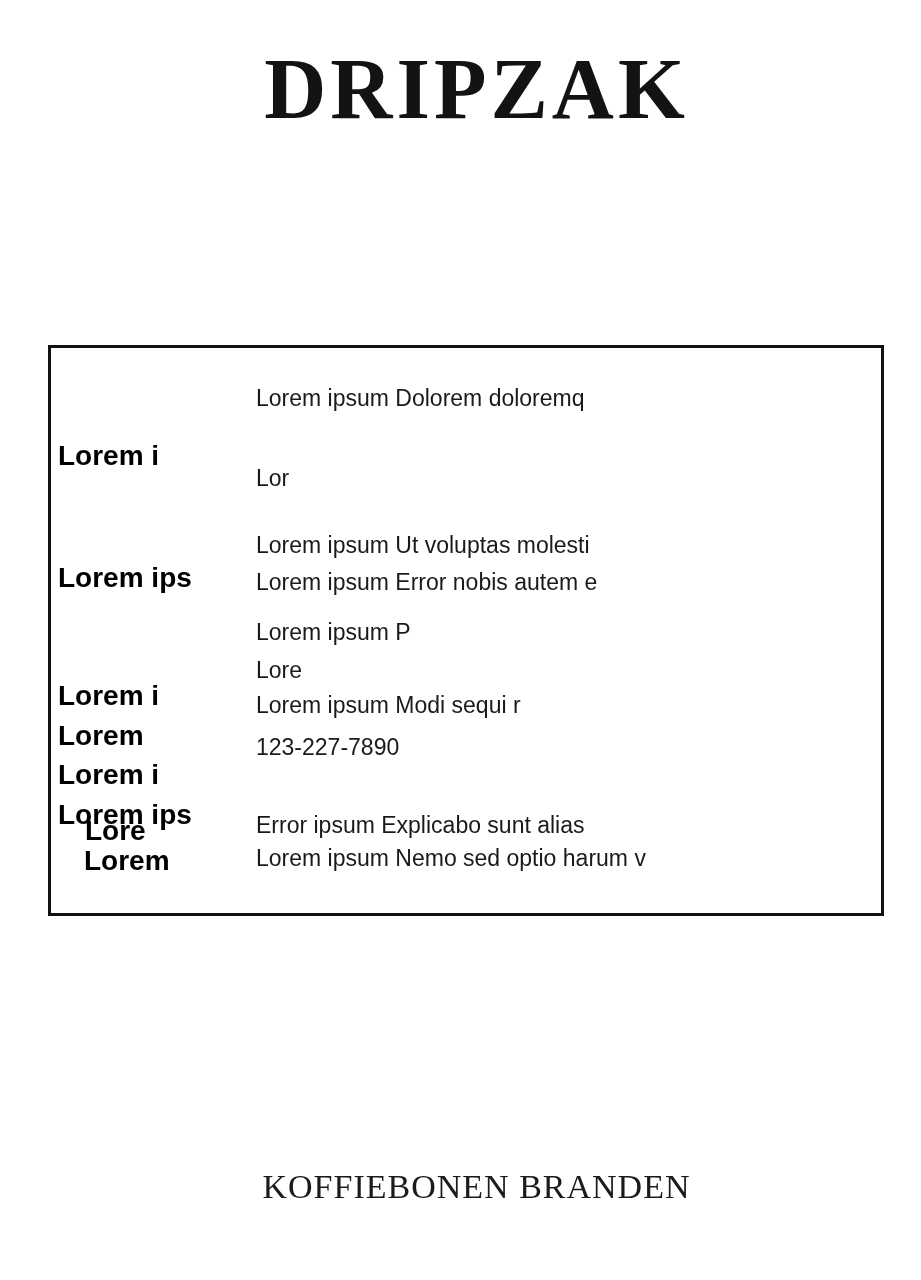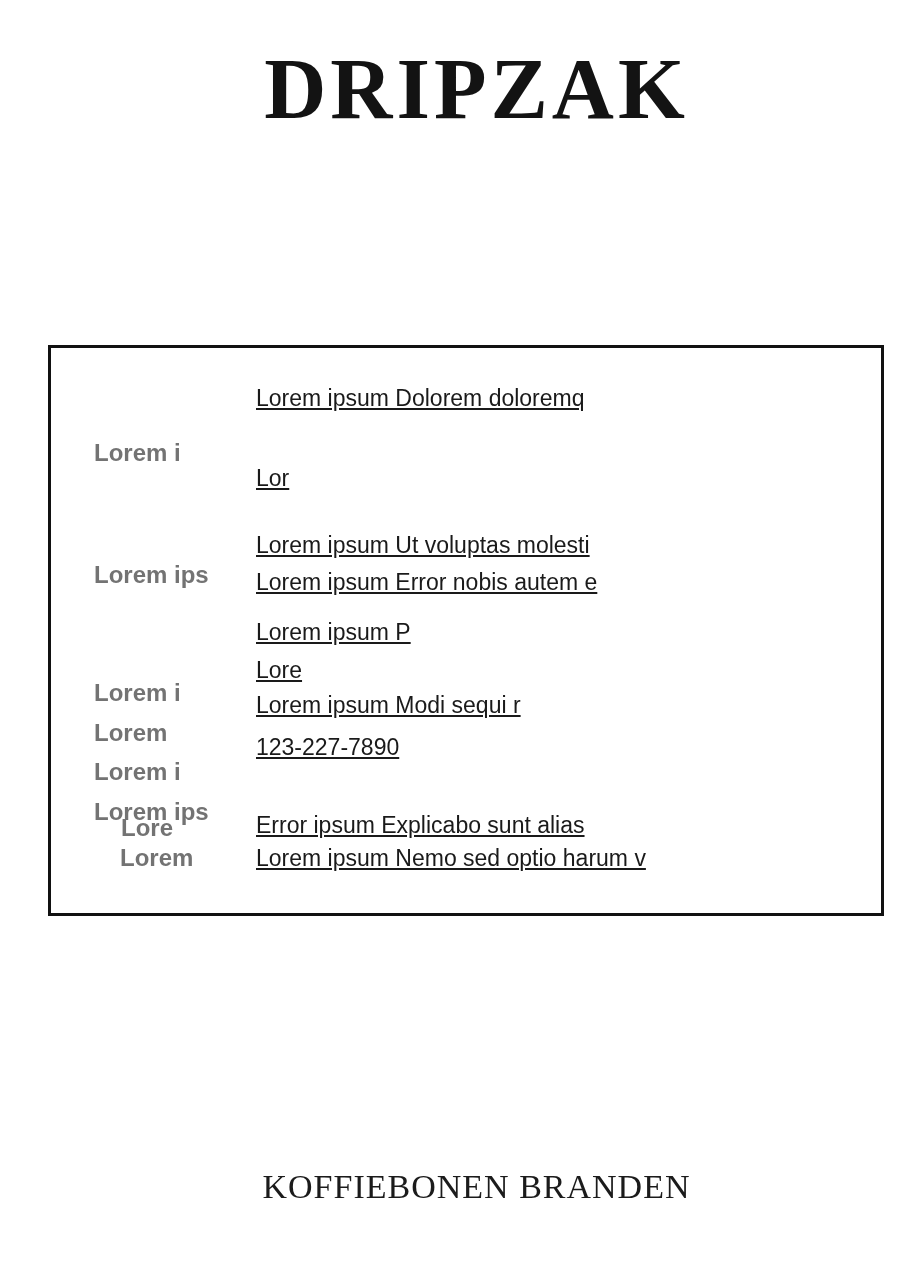--- a/index.html
+++ b/index.html
@@ -42,30 +42,28 @@
     background: #ffffff;
   }
   .lbl, .val {
     position: absolute;
     white-space: nowrap;
     line-height: 1.2;
   }
   .lbl {
     left: 7px;
     font-weight: 700;
-    font-size: 24px;
-    color: #737373;
-    margin-left: 36px;
+    font-size: 28px;
+    color: #000000;
   }
   .val {
     left: 205px;
     font-weight: 400;
     font-size: 23px;
     color: #1a1a1a;
-    text-decoration: underline;
   }
   .lbl-1 { top: 91px; }
   .lbl-2 { top: 213px; }
   .lbl-3 { top: 331px; }
   .lbl-4 { top: 371px; }
   .lbl-5 { top: 410px; }
   .lbl-6 { top: 450px; }
   .lbl-7 { top: 466px; left: 34px; }
   .lbl-8 { top: 496px; left: 33px; }
   .val-1  { top: 37px; }

